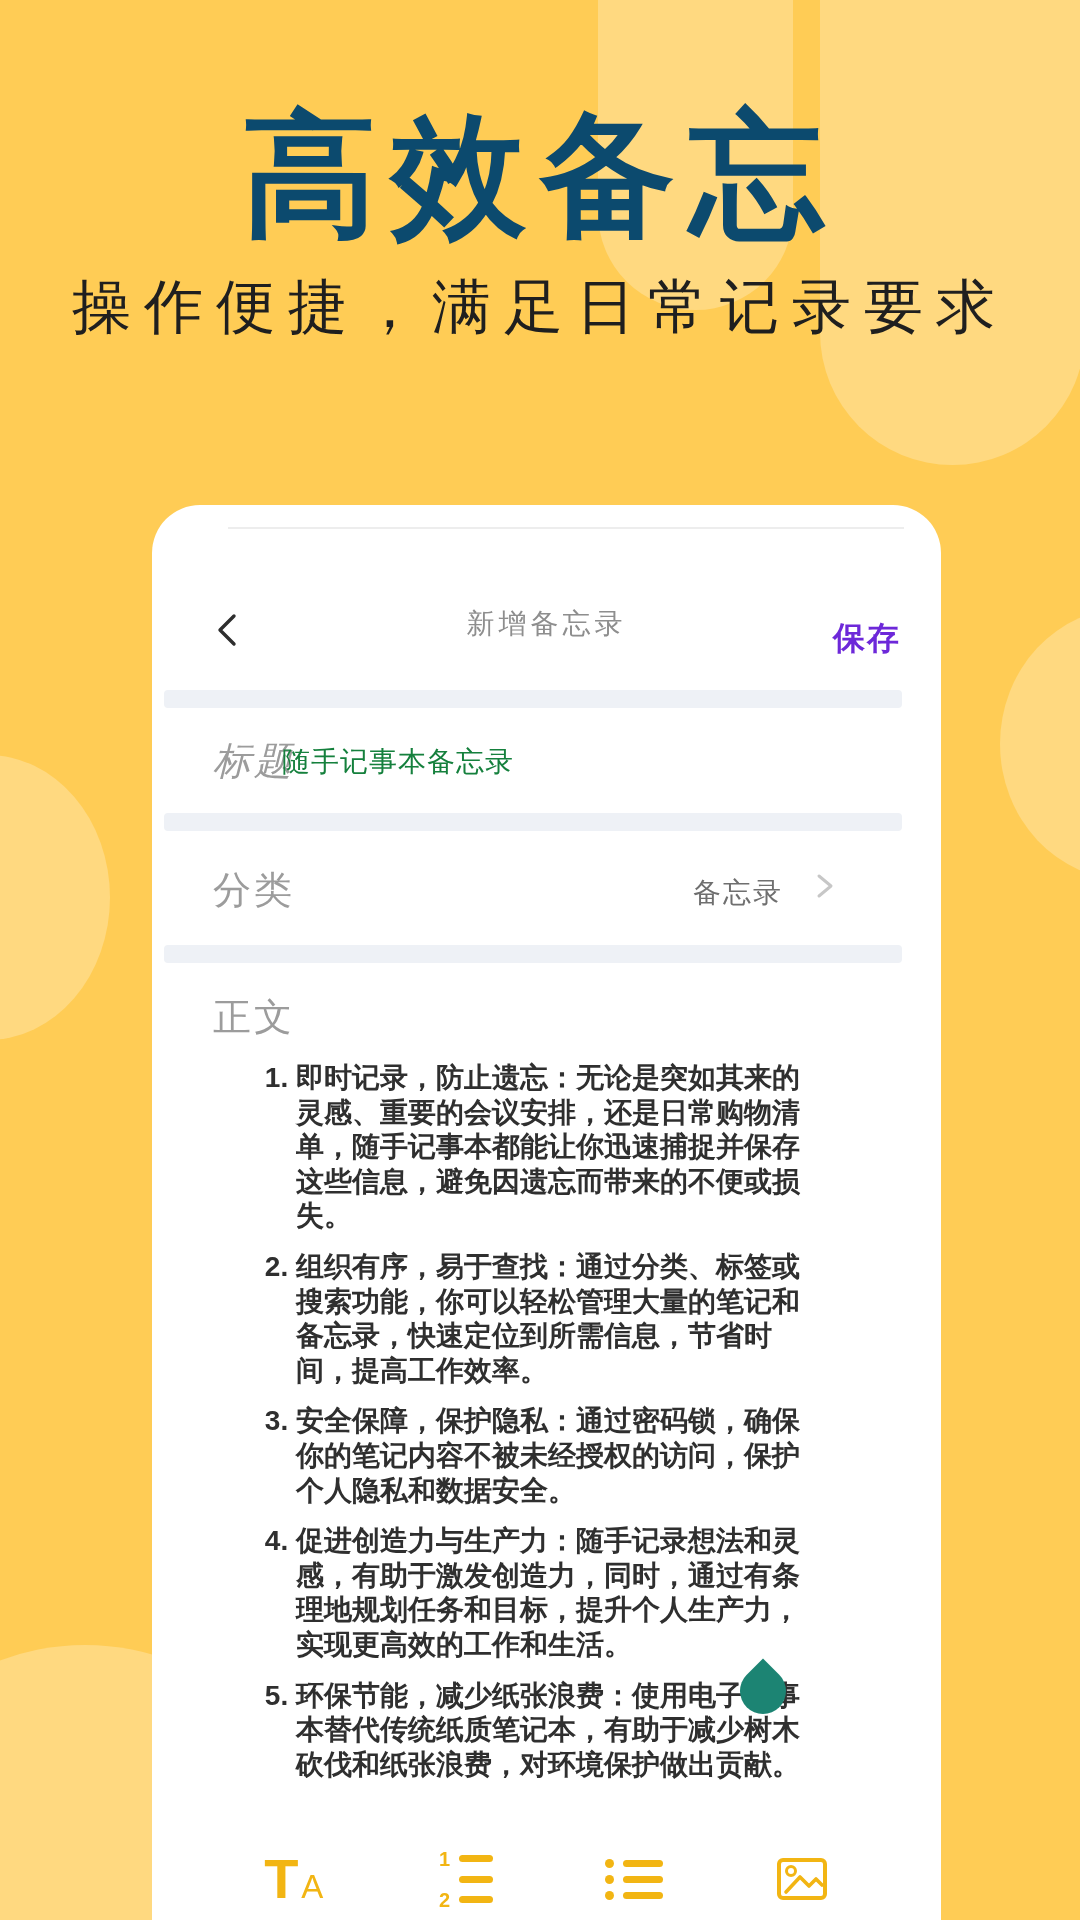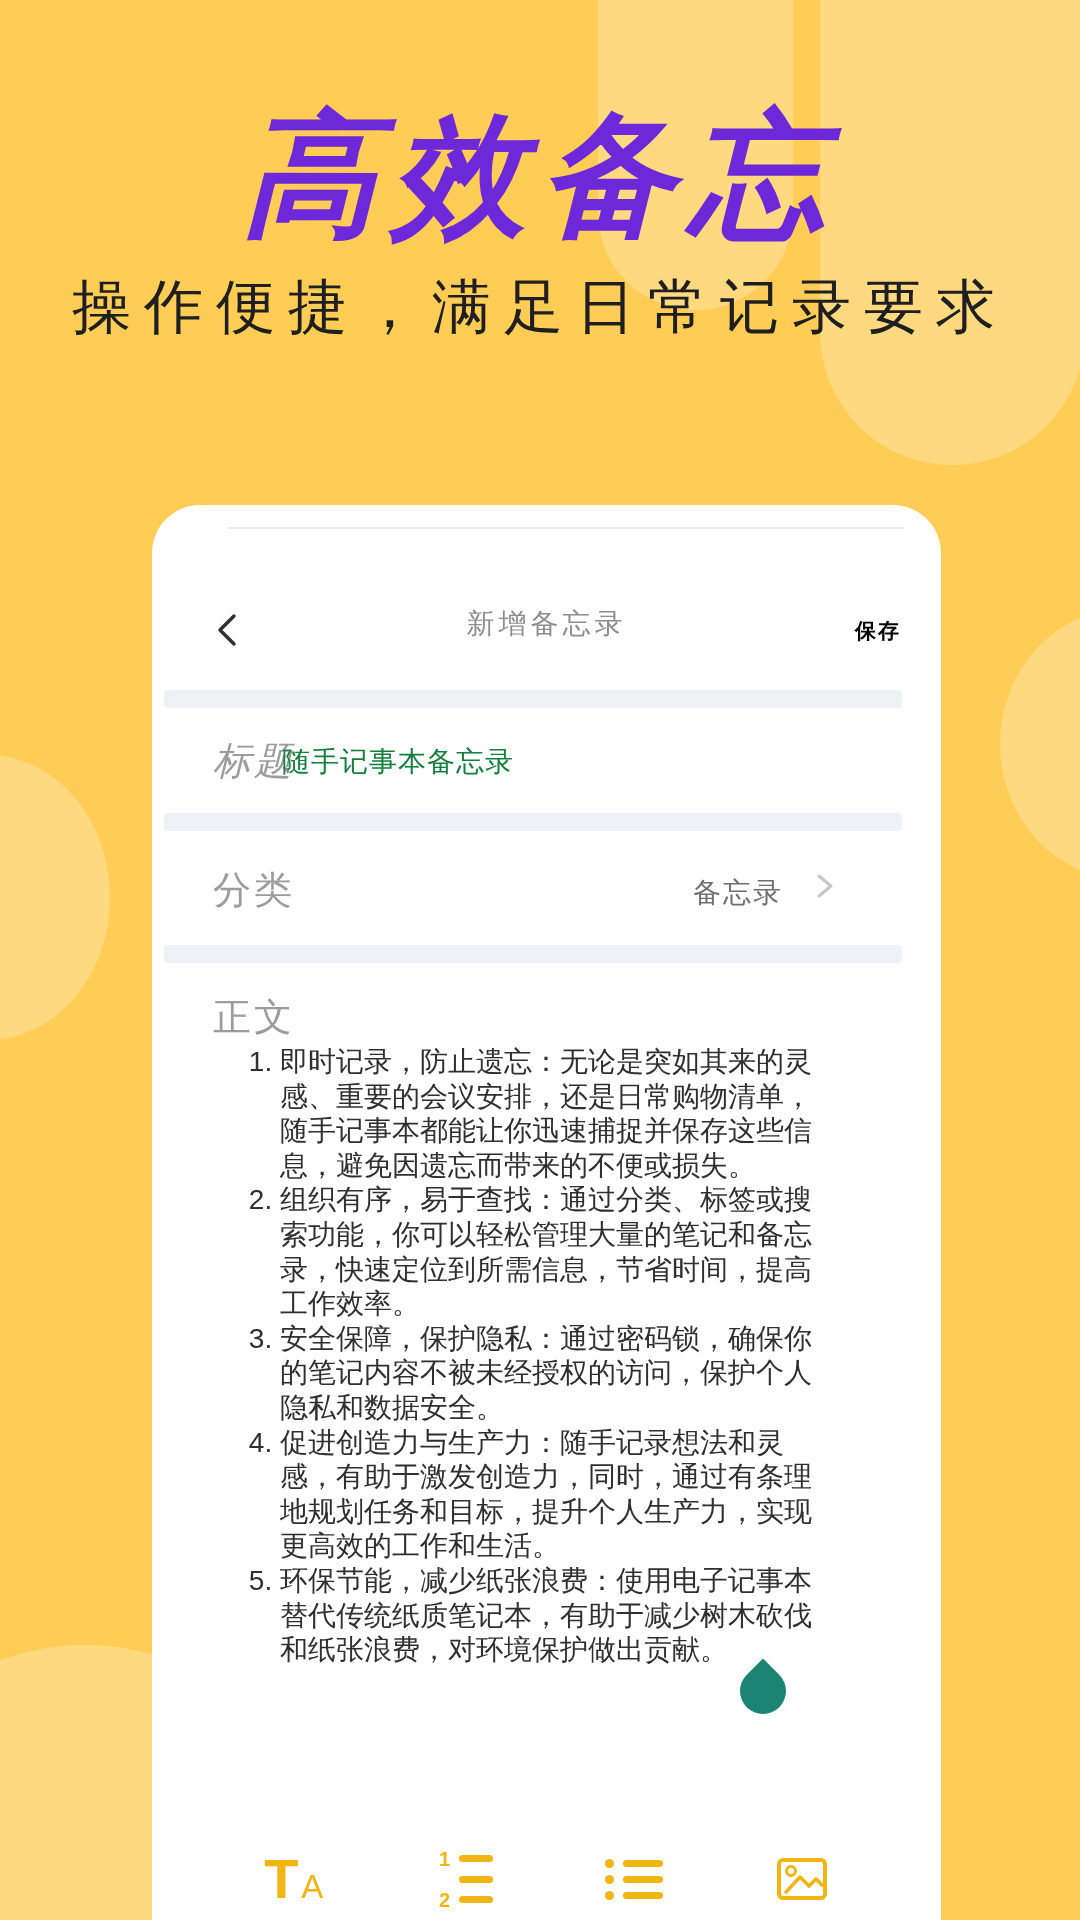--- a/index.html
+++ b/index.html
@@ -10,41 +10,41 @@
   }
   .blob { position:absolute; background:#FFD980; }
   #blob-lobe1 { left:598px; top:-160px; width:195px; height:470px; border-radius:98px; }
   #blob-lobe2 { left:820px; top:-210px; width:265px; height:675px; border-radius:133px; }
   #blob-left { left:-135px; top:755px; width:245px; height:285px; border-radius:50%; }
   #blob-bottom-left { left:-155px; top:1645px; width:480px; height:480px; border-radius:50%; }
   #blob-right { left:1000px; top:608px; width:255px; height:272px; border-radius:50%; }
 
   .hero-title {
     position:absolute; top:98px; left:0; width:1080px; text-align:center;
-    font-size:135px; font-weight:900; color:#6d28d9; letter-spacing:14px; line-height:1.15;font-style:italic;
+    font-size:135px; font-weight:900; color:#0c4a6e; letter-spacing:14px; line-height:1.15;
   }
   .hero-subtitle {
     position:absolute; top:268px; left:0; width:1080px; text-align:center;
     font-size:59px; font-weight:500; color:#1F1F1F; letter-spacing:13px;
   }
 
   .card {
     position:absolute; left:152px; top:505px; width:789px; height:1415px;
     background:#FFFFFF; border-radius:48px 48px 0 0;
   }
   .hairline { position:absolute; left:76px; top:22px; width:676px; height:2px; background:#EDEDED; }
 
   .nav-back { position:absolute; left:54px; top:102px; width:46px; height:46px; cursor:pointer; }
   .nav-title {
     position:absolute; left:0; top:100px; width:100%; text-align:center;
     font-size:28px; color:#8E8E8E; letter-spacing:4px;
   }
   .nav-save {
     position:absolute; right:40px; top:112px;
-    font-size:21px; font-weight:700; color:#000000; letter-spacing:2px; cursor:pointer;
+    font-size:32px; font-weight:700; color:#6d28d9; letter-spacing:2px; cursor:pointer;
   }
 
   .divider { position:absolute; left:12px; width:738px; height:18px; background:#EEF1F6; border-radius:4px; }
   #divider1 { top:185px; } #divider2 { top:308px; } #divider3 { top:440px; }
 
   .field-label { position:absolute; left:61px; font-size:38px; color:#9C9C9C; letter-spacing:3px; }
   #title-label { top:231px;font-style:italic; }
   #category-label { top:360px; }
   #body-label { top:487px; }
 
@@ -52,21 +52,21 @@
 
   .category-row { position:absolute; left:0; top:345px; width:100%; height:80px; cursor:pointer;text-align:center; }
   .category-value { position:absolute; right:158px; top:369px; font-size:28px; color:#6F6F6F; letter-spacing:2px; }
   .chevron-right { position:absolute; right:102px; top:366px; width:30px; height:30px; }
 
   .body-list {
     position:absolute; left:88px; top:540px; width:578px;
     padding-left:40px; margin:0; box-sizing:border-box;
     font-size:28px; line-height:34.6px; color:#2F2F2F;
   }
-  .body-list li { margin:0; padding:0; }
+  .body-list li { margin:16px; padding:0;font-weight:bold; }
   .body-list li::marker { color:#2F2F2F; }
 
   .cursor-handle {
     position:absolute; left:588px; top:1163px; width:46px; height:46px;
     background:#1C8473; border-radius:0 50% 50% 50%; transform:rotate(45deg); cursor:grab;
   }
 
   .toolbar {
     position:absolute; left:0; top:1332px; width:100%; height:84px;
     display:flex; justify-content:space-evenly; align-items:center;

